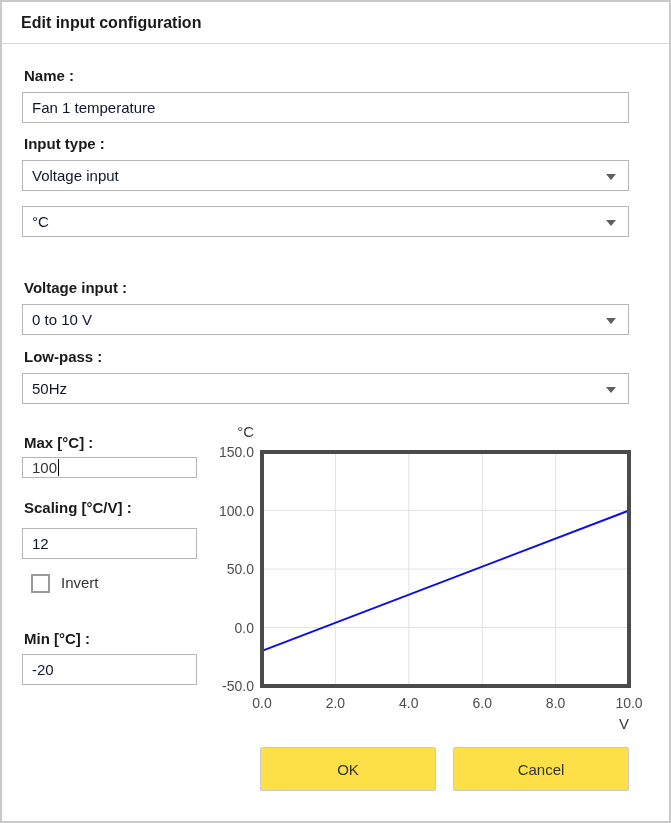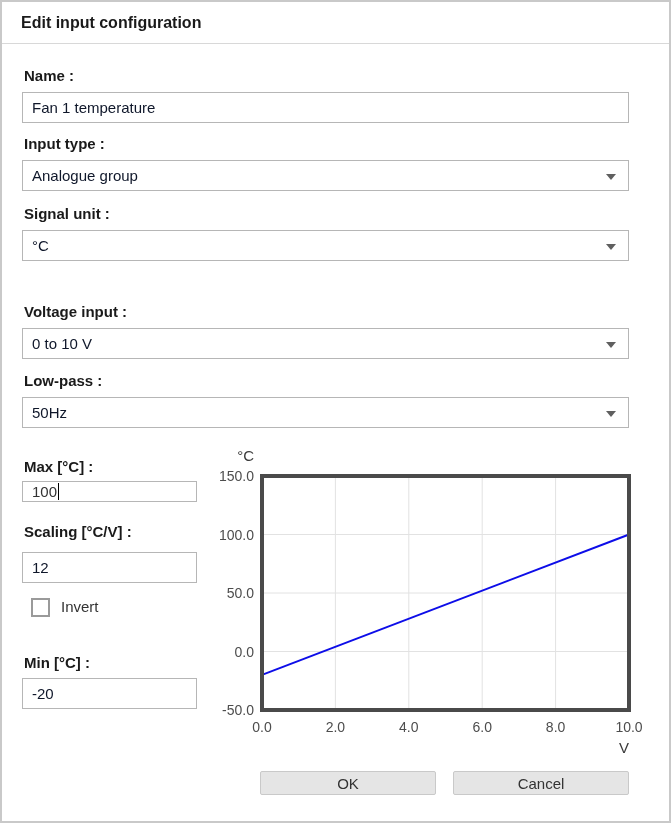--- a/index.html
+++ b/index.html
@@ -85,22 +85,22 @@
   .chart-wrap { flex: 1; position: relative; }
   .chart-wrap svg { display: block; overflow: visible; }
   svg text.tick { font-family: "Liberation Sans", "DejaVu Sans", sans-serif; font-size: 14px; fill: #4d4d4d; }
   svg text.axis-title { font-family: "Liberation Sans", "DejaVu Sans", sans-serif; font-size: 15px; fill: #3a3a3a; }
 
   .footer {
     display: flex; gap: 17px;
     margin: 16px 0 0 238px;
   }
   .btn {
-    flex: 1; height: 24px;
-    background: #e5e5e5;
+    flex: 1; height: 44px;
+    background: #fde047;
     border: 1px solid #c9c9c9; border-radius: 2px;
     font-family: inherit; font-size: 15px; color: #333;
     cursor: pointer;
   }
 </style>
 </head>
 <body>
 
 <div class="dialog">
   <div class="dialog-header">
@@ -110,28 +110,27 @@
   <div class="dialog-body">
 
     <div class="field f-name">
       <label class="field-label">Name :</label>
       <input class="text-input" type="text" value="Fan 1 temperature" style="">
     </div>
 
     <div class="field f-type">
       <label class="field-label">Input type :</label>
       <div class="select-box">
-        <span>Analogue group</span>
+        <span>Voltage input</span>
         <span class="select-arrow"></span>
       </div>
     </div>
 
     <div class="row-units">
       <div class="col-b">
-        <label class="field-label">Signal unit :</label>
         <div class="select-box">
           <span>°C</span>
           <span class="select-arrow"></span>
         </div>
       </div>
     </div>
 
     <div class="field f-voltage">
       <label class="field-label">Voltage input :</label>
       <div class="select-box">

